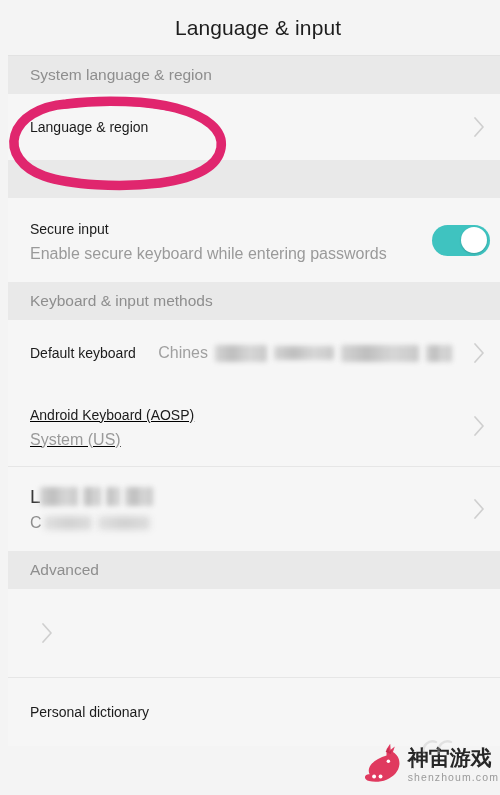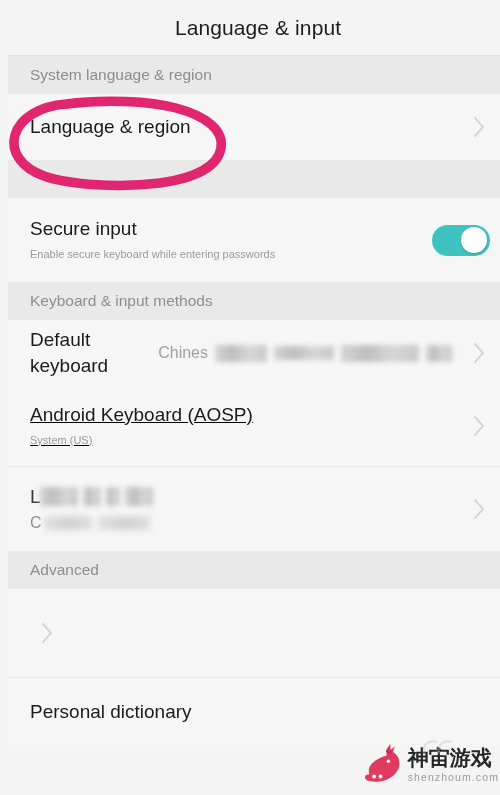--- a/index.html
+++ b/index.html
@@ -73,27 +73,27 @@
   }
   .row.tall { min-height: 78px; }
   .row .row-main {
     flex: 1 1 auto;
     display: flex;
     flex-direction: column;
     justify-content: center;
     min-width: 0;
   }
   .row .row-title {
-    font-size: 19px;
+    font-size: 14px;
     color: #1b1b1b;
     line-height: 26px;
     font-weight: 400;
   }
   .row .row-sub {
-    font-size: 11px;
+    font-size: 16px;
     color: #9a9a9a;
     line-height: 22px;
     margin-top: 1px;
   }
   .row .row-value {
     font-size: 16px;
     color: #a0a0a0;
     margin-right: 10px;
     white-space: nowrap;
     flex: 0 0 auto;

